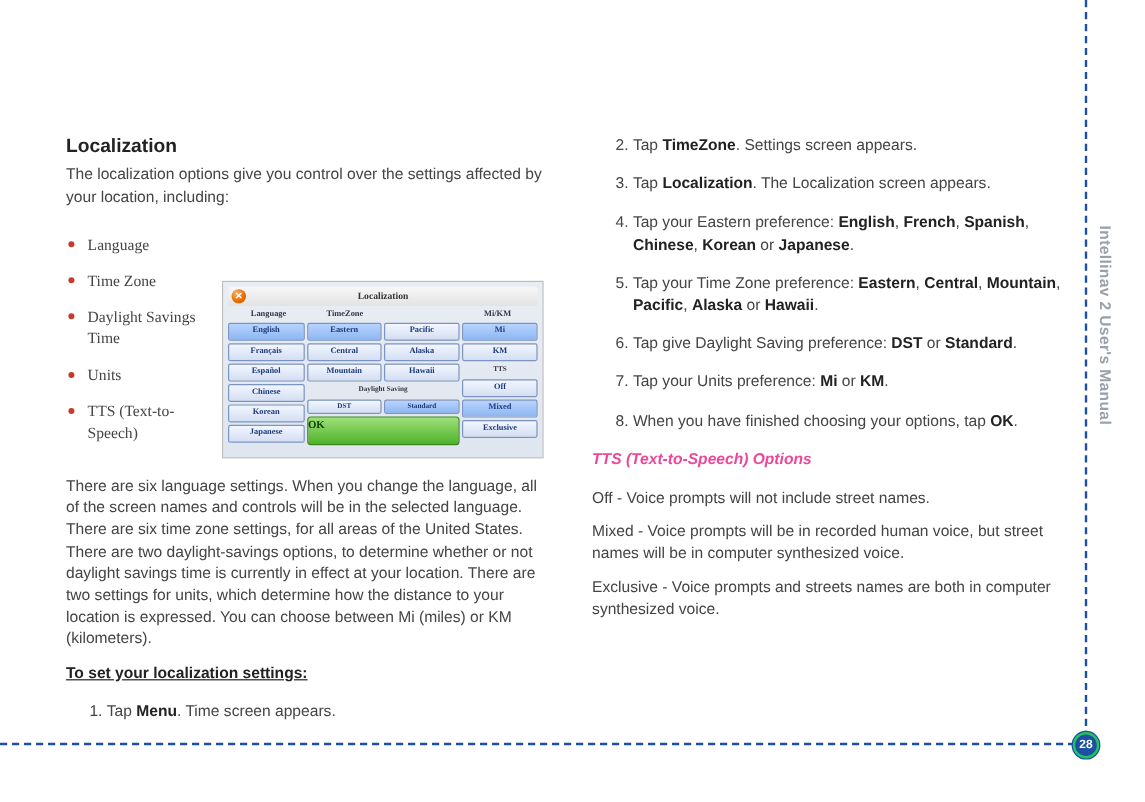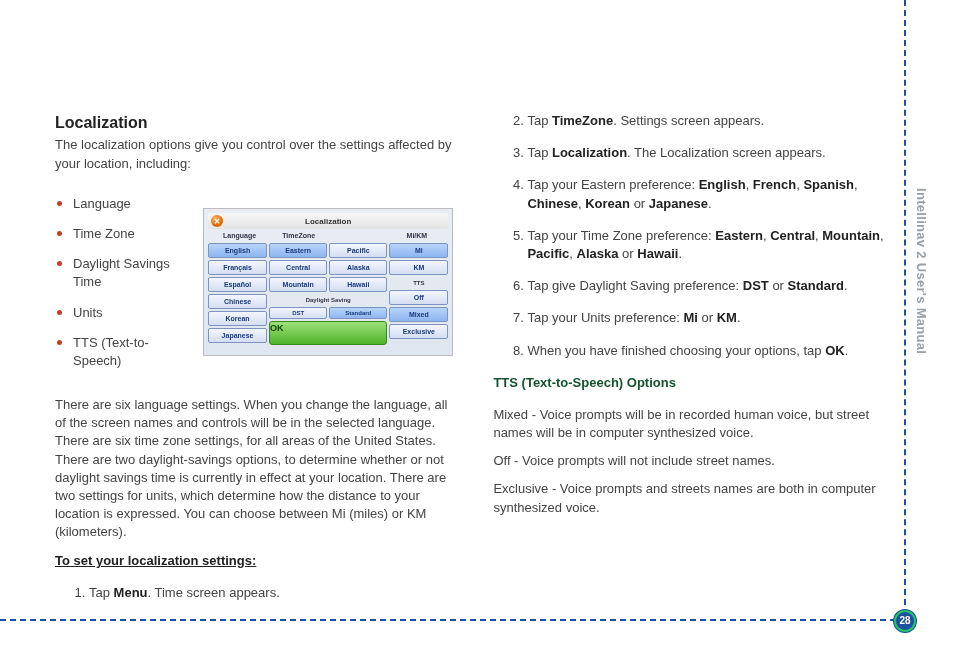--- a/index.html
+++ b/index.html
@@ -25,21 +25,21 @@
   .col-left { flex: 1.02; }
   .col-right { flex: 1; }
   h2.section-title {
     font-size: 16px;
     font-weight: 600;
     margin-bottom: 2px;
     color: #222;
   }
   p { color: #444; margin-bottom: 10px; font-weight: 300;}
   .intro { margin-bottom: 10px; }
-  .loc-row { display: flex; gap: 28px; margin-bottom: 14px; align-items: center;}
+  .loc-row { display: flex; gap: 10px; margin-bottom: 14px; align-items: flex-end; font-family: Liberation Serif, serif;}
   .loc-bullets { flex: 0 0 120px; list-style: none; padding-left: 18px; }
   .loc-bullets li { position: relative; margin: 12px 0; color: #444; font-weight: 300;}
   .loc-bullets li::before {
     content: ""; position: absolute; left: -16px; top: 6px;
     width: 5px; height: 5px; border-radius: 50%; background: #c83a2c;
   }
   .figure {
     flex: 1;
     border: 1px solid #bdbdbd;
     background: linear-gradient(#e9edf3,#dfe6ef);
@@ -79,21 +79,21 @@
   .fig-ok {
     background: linear-gradient(#9de07a,#4fb22a);
     border:1px solid #3a8a1a; color:#114400;
     height: 24px; font-size:9px; font-weight:700;
     border-radius:3px;
   }
   .fig-label-row { display:flex;align-items:center;justify-content:center;height:11px;font-size:6px;font-weight:600;color:#334;}
   ol.steps { list-style: decimal; padding-left: 34px; }
   ol.steps li { margin-bottom: 14px; color:#444; font-weight:300;}
   .bold-note { font-weight: 600; color:#222; margin: 10px 0 14px; text-decoration: underline; }
-  .sub-head { font-weight: 600; color:#14532d; margin: 10px 0 14px; }
+  .sub-head { font-weight: 600; color:#ec4899; margin: 10px 0 14px; font-style: italic; }
   strong { font-weight: 600; color:#222; }
 
   
   .side-tab {
     position: absolute;
     right: 24px; top: 188px;
     writing-mode: vertical-rl;
     font-size: 13px;
     font-weight: 600;
     color: #9aa0a8;
@@ -224,18 +224,18 @@
       </li>
       <li>
         <span>Tap your Units preference: </span><strong>Mi</strong> or <strong>KM</strong><span>.</span>
       </li>
       <li>
         <span>When you have finished choosing your options, tap </span><strong>OK</strong><span>.</span>
       </li>
     </ol>
 
     <p class="sub-head">TTS (Text-to-Speech) Options</p>
+    <p>Off - Voice prompts will not include street names.</p>
     <p>Mixed - Voice prompts will be in recorded human voice, but street names will be in computer synthesized voice.</p>
-    <p>Off - Voice prompts will not include street names.</p>
     <p>Exclusive - Voice prompts and streets names are both in computer synthesized voice.</p>
   </div>
 
 </div>
 
 </body></html>

